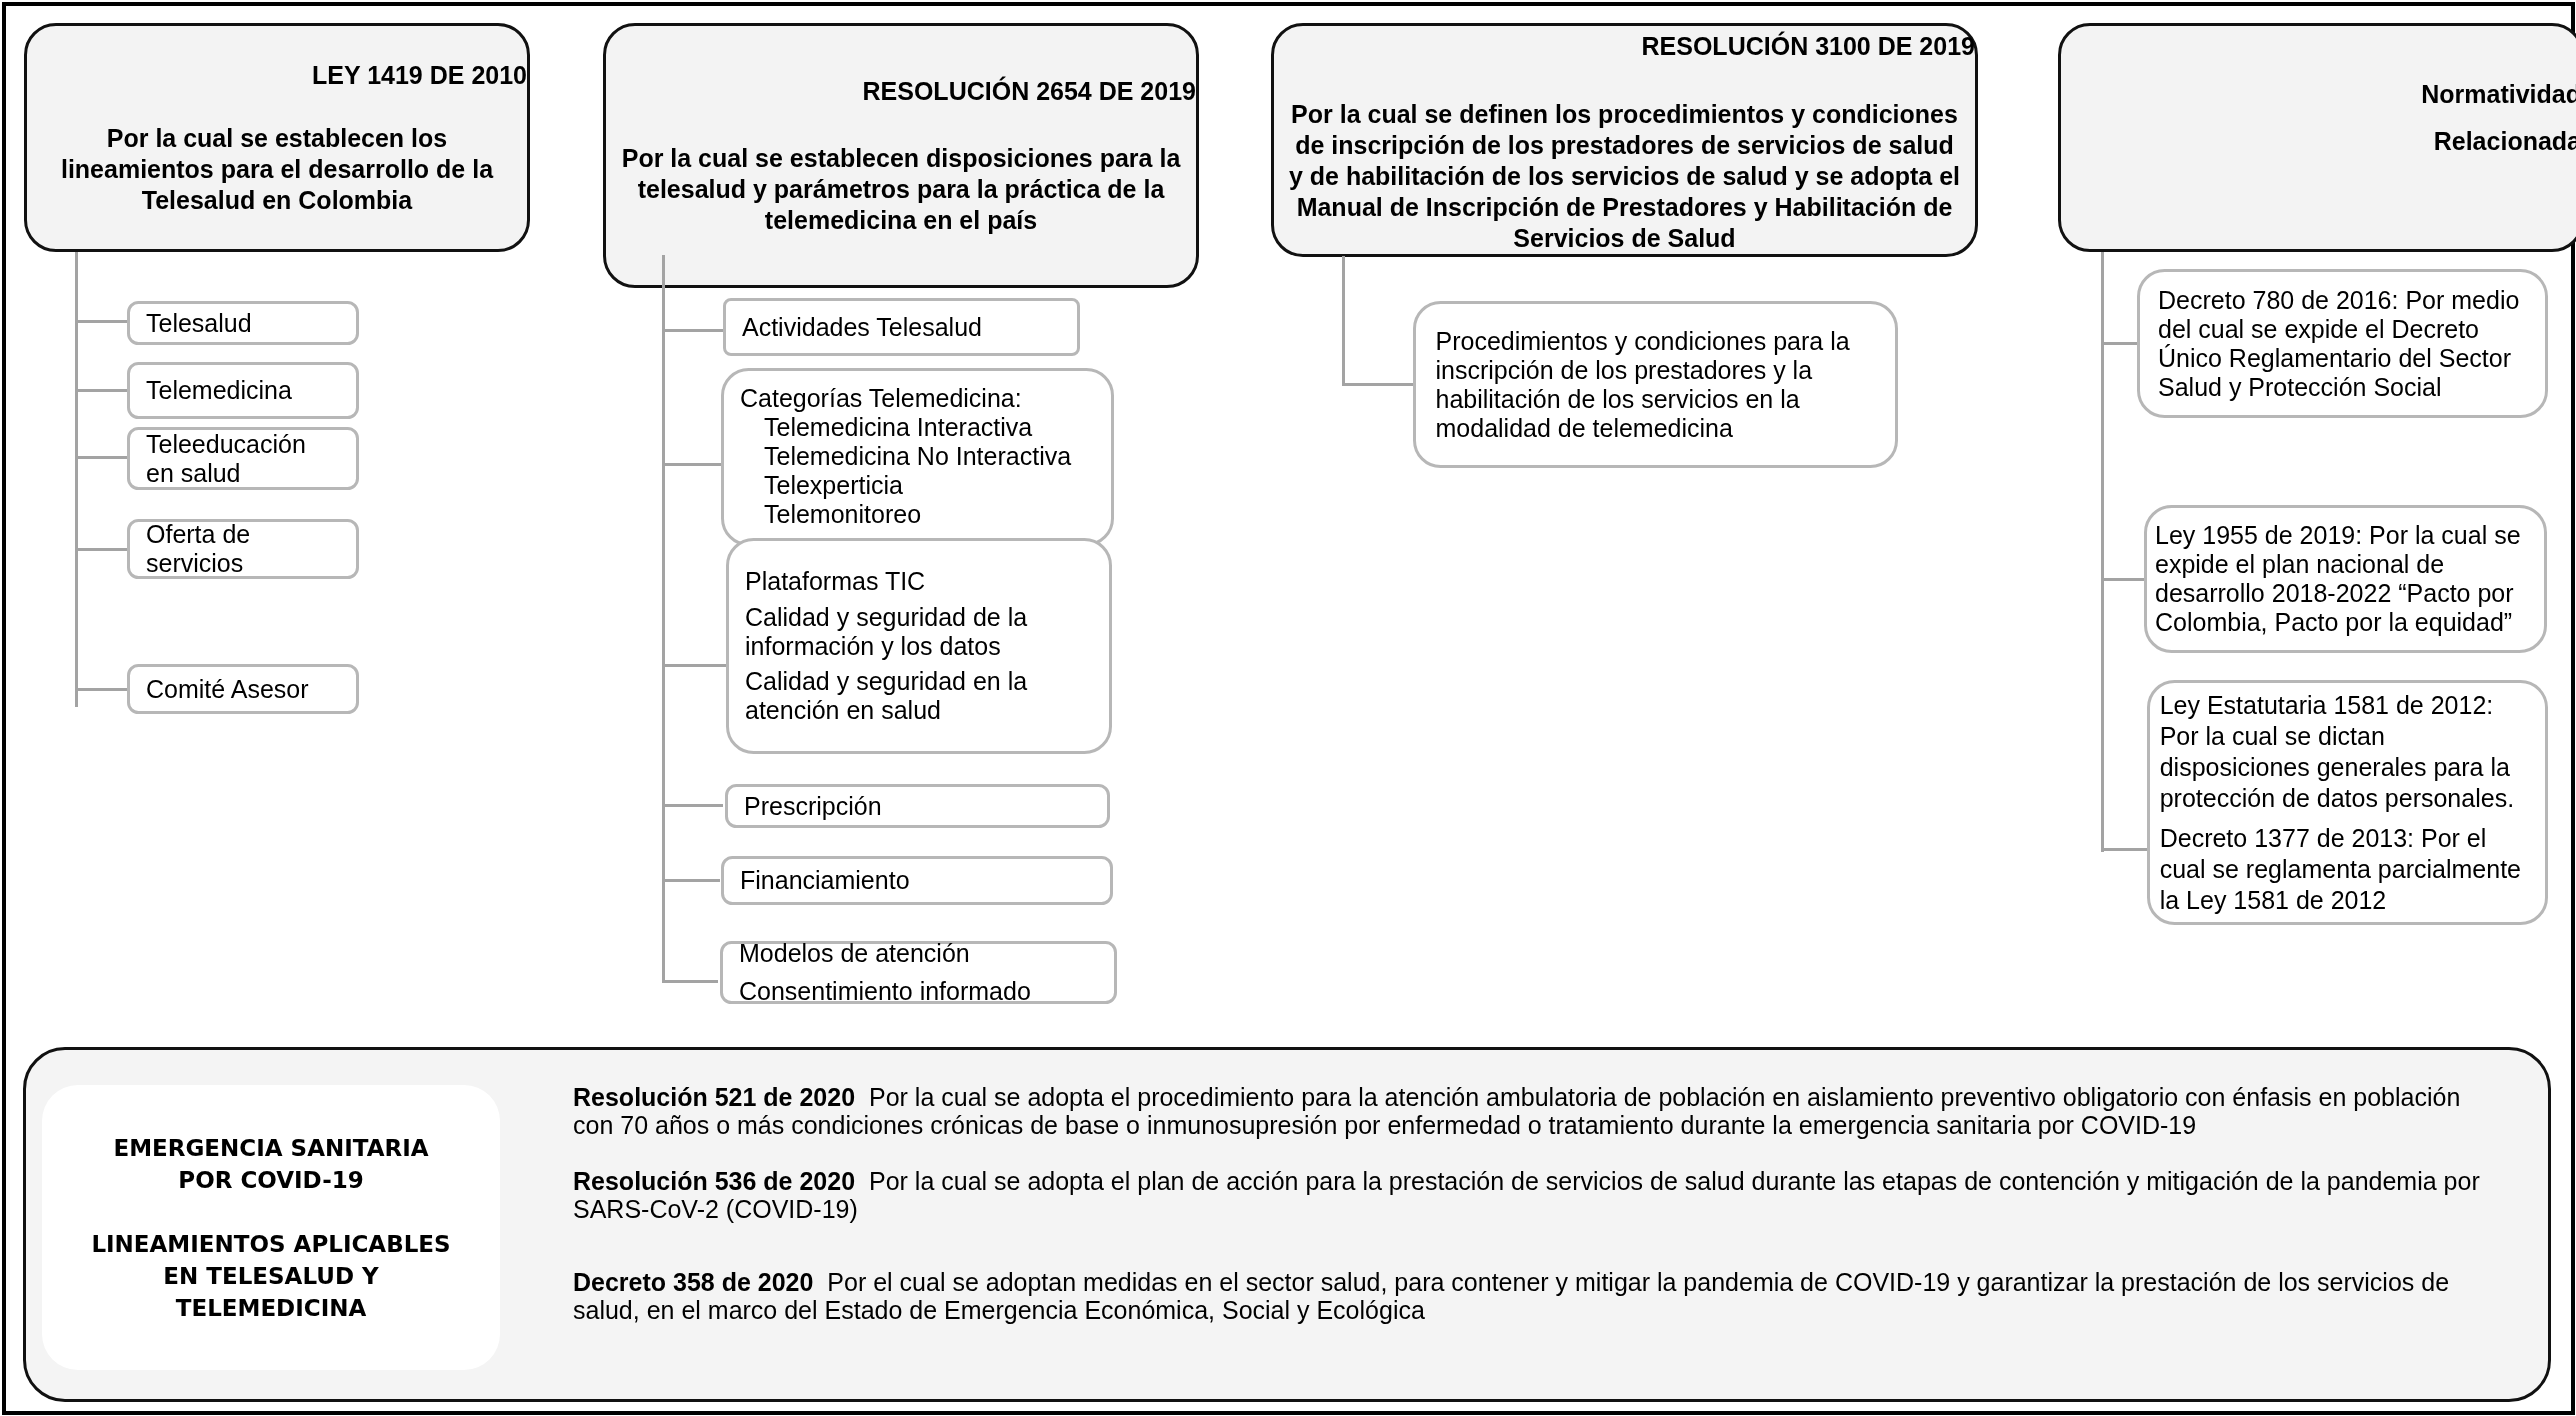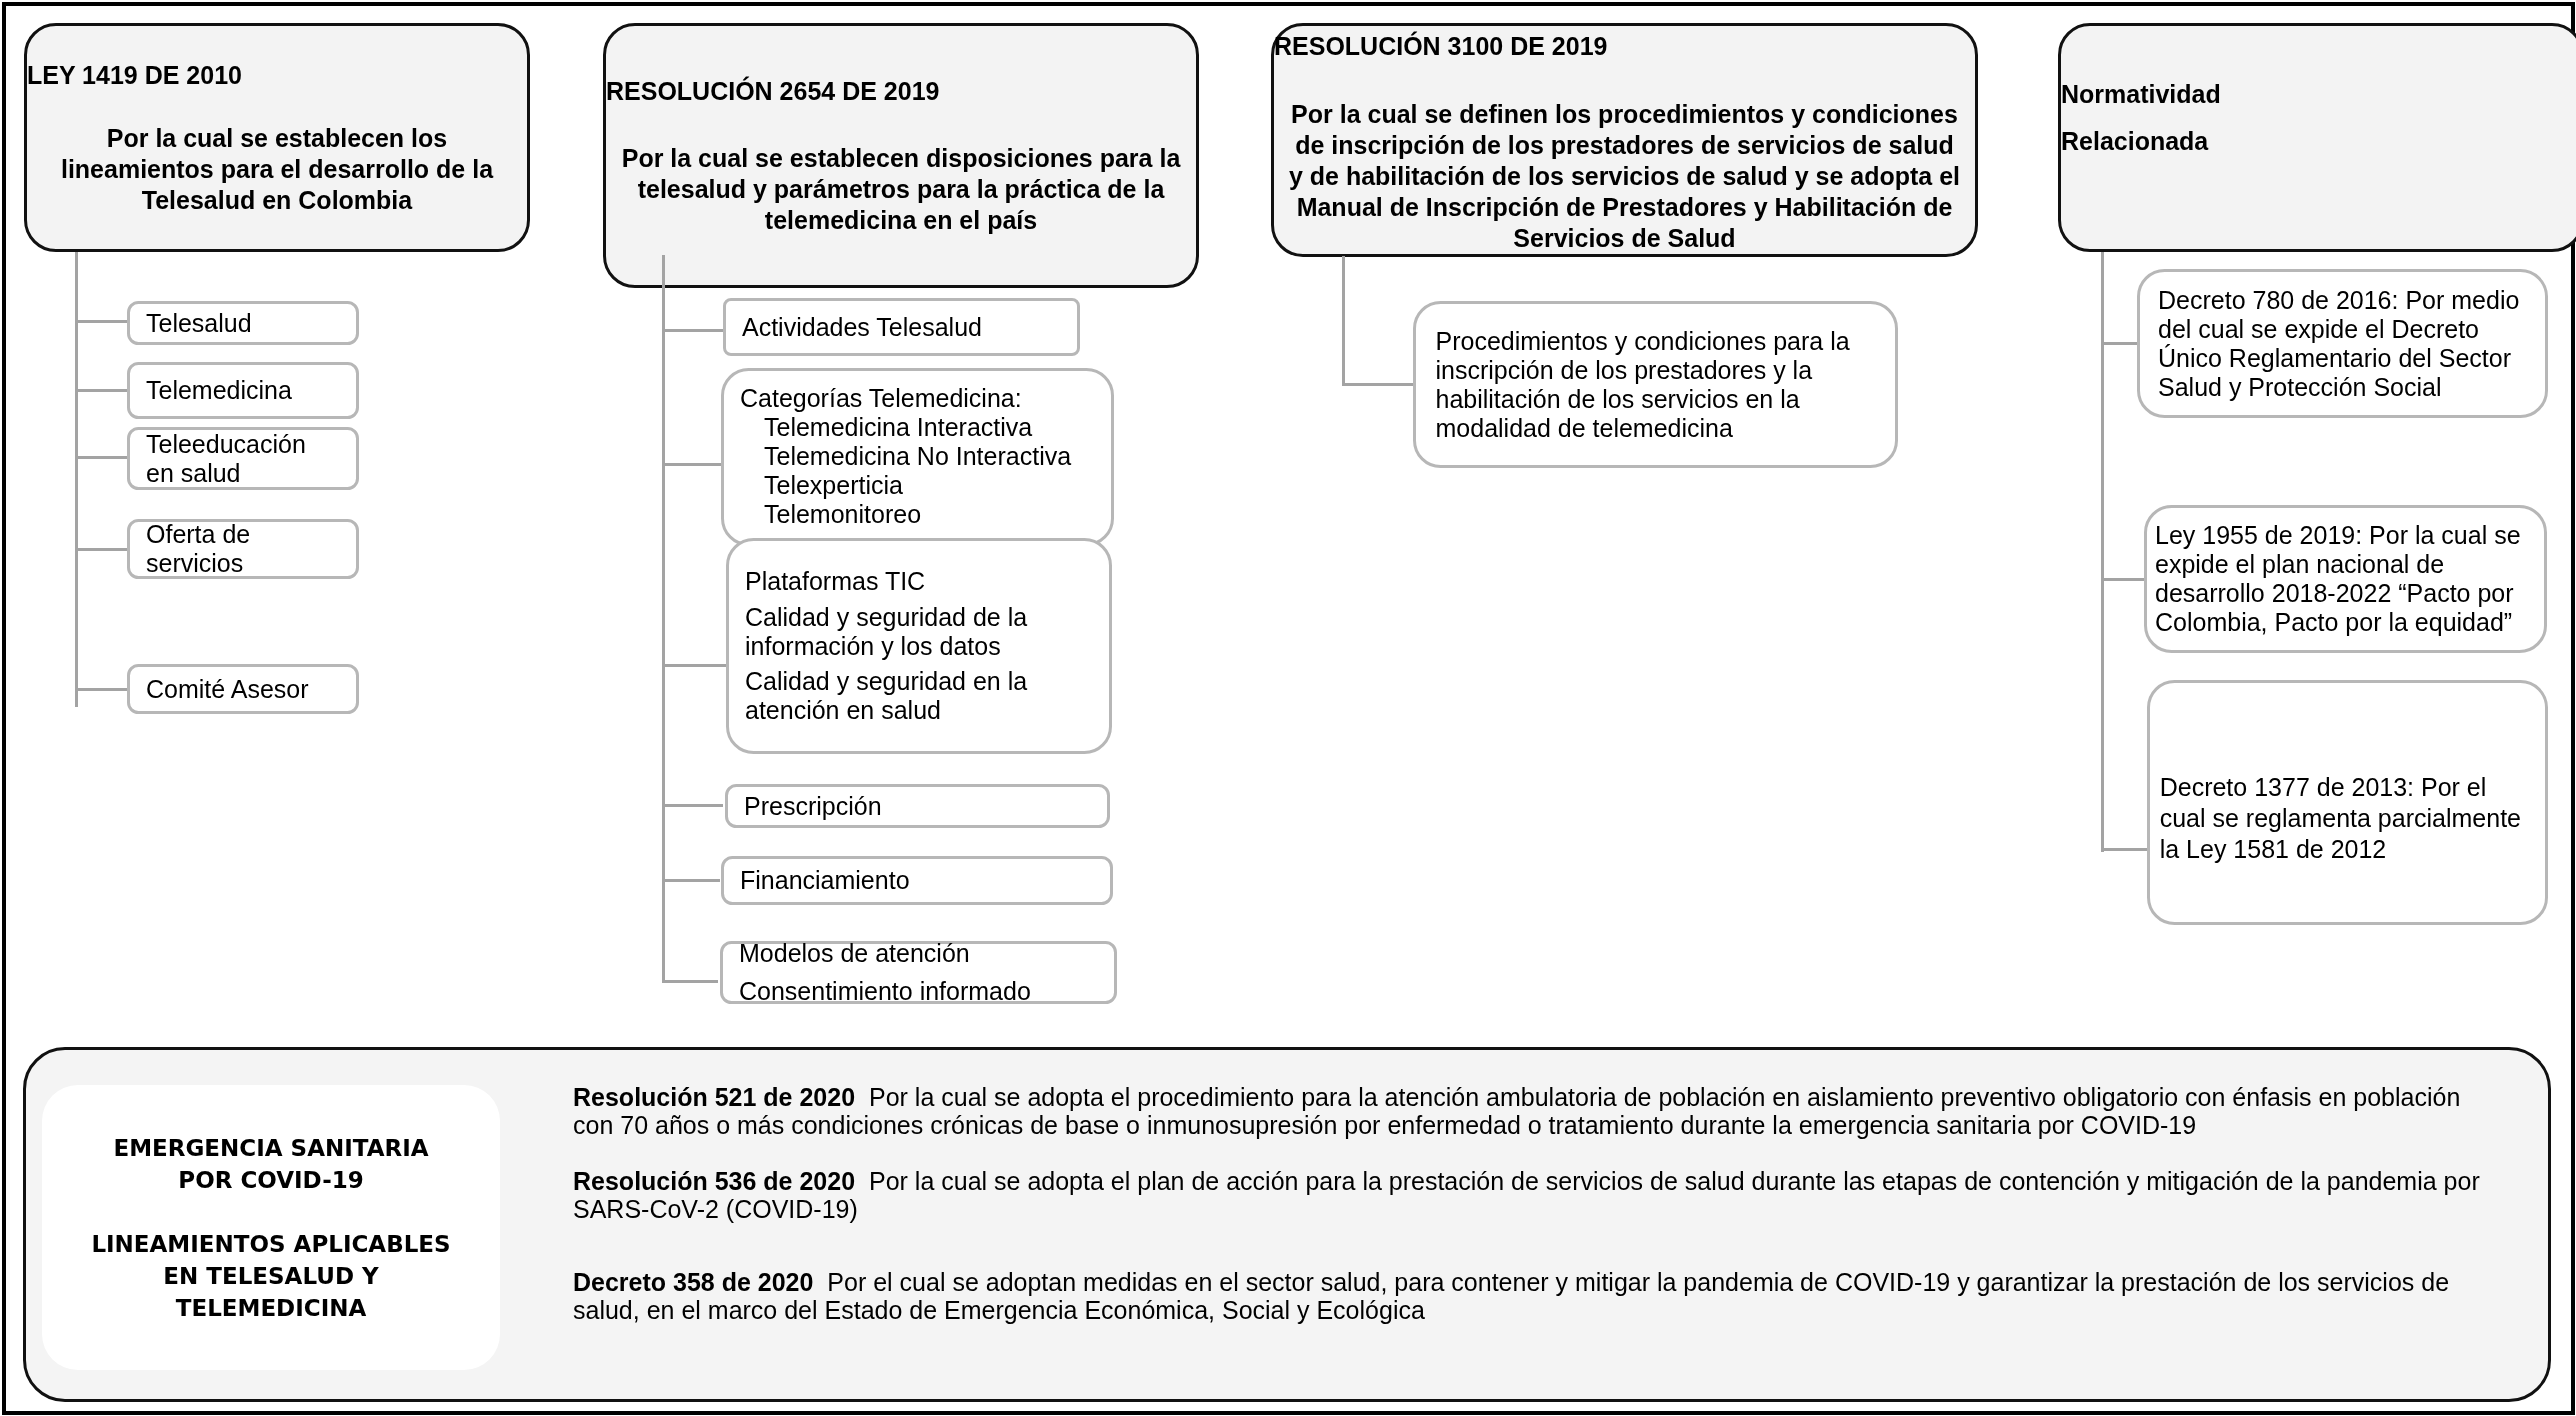--- a/index.html
+++ b/index.html
@@ -2,21 +2,21 @@
 <html style="font-size:13px"><head>
 <meta charset="utf-8">
 <style>
   html, body { margin:0; padding:0; background:#ffffff; }
   body { width:2576px; height:1417px; position:relative; overflow:hidden;
          font-family:"Liberation Sans", sans-serif; color:#000; }
   .frame { position:absolute; left:2.4px; top:2.4px; width:2565px; height:1405px;
            border:4px solid #000; box-sizing:content-box; }
   .abs { position:absolute; box-sizing:border-box; }
   .head { background:#f3f3f3; border:3.2px solid #111; border-radius:32px;
-          display:flex; flex-direction:column; align-items:flex-start; justify-content:center;
+          display:flex; flex-direction:column; align-items:flex-end; justify-content:center;
           text-align:center; font-weight:bold; }
   .head .t1 { font-size:25px; line-height:31px; }
   .head .t2 { font-size:25px; line-height:31px; }
   .item { background:#fff; border:3.2px solid #b7b7b7; border-radius:11.4px;
           font-size:25px; line-height:29px; padding:8px 16px; display:flex; flex-direction:column; justify-content:center; }
   .item.round { border-radius:27.6px; }
   .vline { background:#a3a3a3; width:3.2px; }
   .hline { background:#a3a3a3; height:3.2px; }
   .indent { padding-left:24px; }
   .bottom { background:#f4f4f4; border:3.2px solid #111; border-radius:42px; }
@@ -120,20 +120,21 @@
 <div class="abs hline" style="left:2101px;top:578px;width:43px;"></div>
 <div class="abs hline" style="left:2101px;top:848px;width:46px;"></div>
 
 <div class="abs item round" style="left:2137px;top:269px;width:411px;height:149px;padding:8px 18px;font-size:25px;">
   <span>Decreto 780 de 2016: Por medio del cual se expide el Decreto Único Reglamentario del Sector Salud y Protección Social</span>
   </div>
 <div class="abs item round" style="left:2144px;top:505px;width:403px;height:148px;padding:8px 8px;">
   <span>Ley 1955 de 2019: Por la cual se expide el plan nacional de desarrollo 2018-2022 “Pacto por Colombia, Pacto por la equidad”</span>
   </div>
 <div class="abs item round" style="left:2147px;top:680px;width:401px;height:245px;padding:6.5px 9.7px;line-height:31px;">
+  <span>Ley Estatutaria 1581 de 2012: Por la cual se dictan disposiciones generales para la protección de datos personales.</span>
   <div style="height:31px"></div>
   <span>Decreto 1377 de 2013: Por el cual se reglamenta parcialmente la Ley 1581 de 2012</span>
 </div>
 
 <div class="abs bottom" style="left:23px;top:1047px;width:2528px;height:355px;"></div>
 <div class="abs inner-white" style="left:42px;top:1085px;width:458px;height:285px;">
   <div style="padding:0 57px;">EMERGENCIA SANITARIA POR COVID-19</div>
   <div style="height:32px"></div>
   <div style="padding:0 49px;">LINEAMIENTOS APLICABLES EN TELESALUD Y TELEMEDICINA</div>
 </div>

